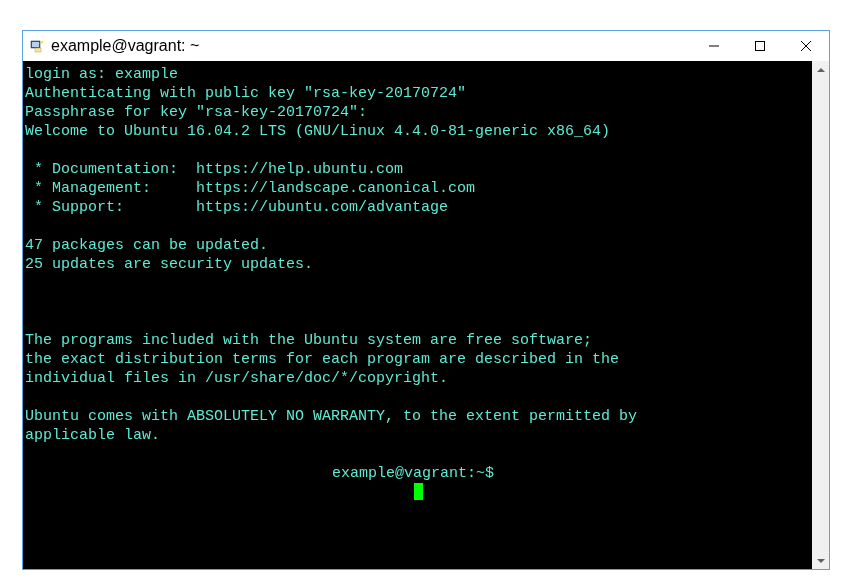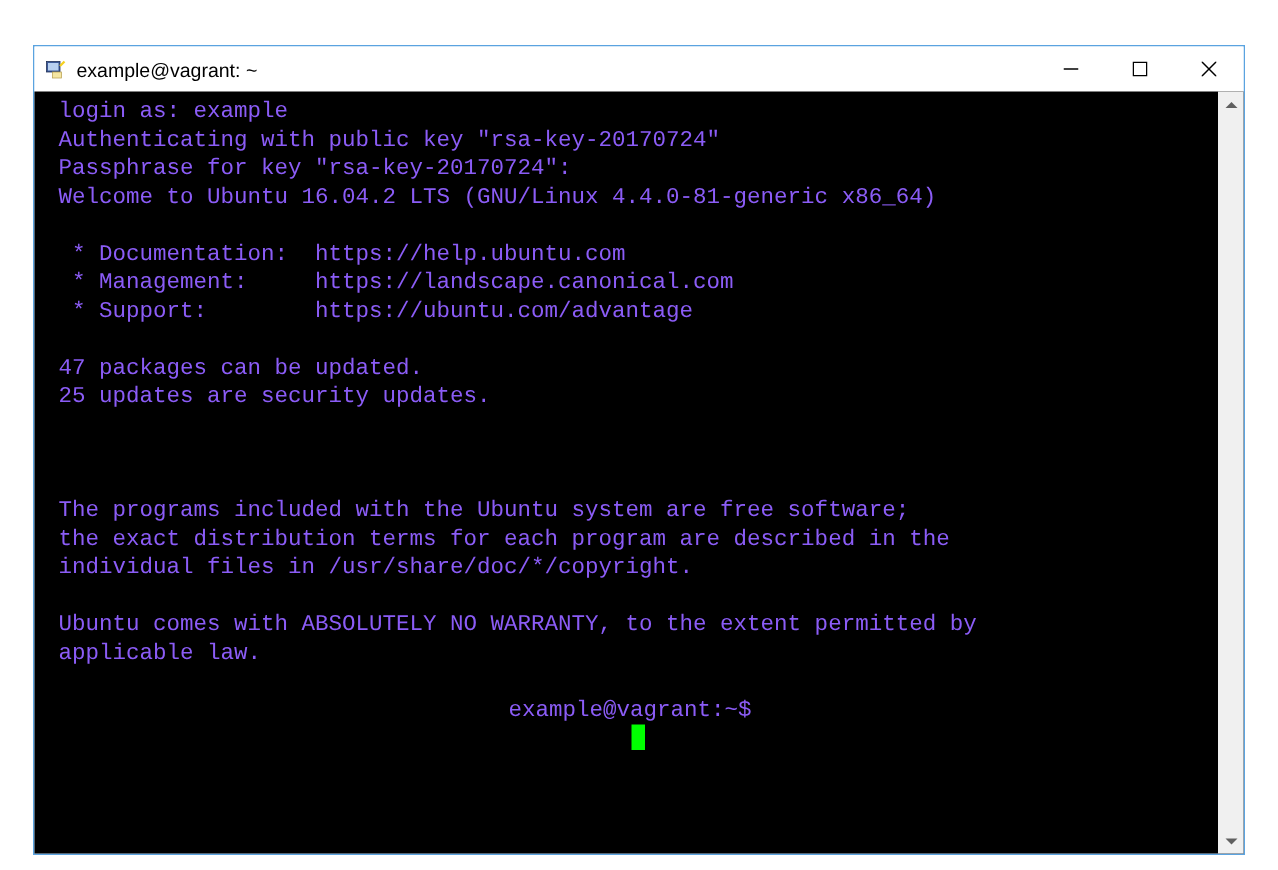--- a/index.html
+++ b/index.html
@@ -32,21 +32,21 @@
   }
   .titlebar .app-icon {
     width: 16px;
     height: 16px;
     margin-right: 6px;
     display: flex;
     align-items: center;
     justify-content: center;
   }
   .titlebar .title-text {
-    font-size: 13px;
+    font-size: 16px;
     color: #000;
     flex: 0 0 auto;
   }
   .titlebar .spacer { flex: 1 1 auto; }
   .win-controls {
     display: flex;
     height: 100%;
   }
   .win-btn {
     width: 46px;
@@ -59,22 +59,22 @@
   .win-btn svg { display: block; }
   .terminal-wrap {
     flex: 1 1 auto;
     background: #000;
     position: relative;
     overflow: hidden;
     display: flex;
   }
   .terminal {
     flex: 1 1 auto;
-    padding: 4px 2px 4px 16px;
-    color: #8b5cf6;
+    padding: 4px 2px 4px 2px;
+    color: #5eead4;
     font-family: "Consolas", "Courier New", monospace;
     font-size: 15px;
     line-height: 19px;
     white-space: pre;
     overflow: hidden;
   }
   .term-line { white-space: pre; }
   .prompt-line { white-space: pre; display: flex; align-items: center; flex-direction: column; }
   .cursor {
     display: inline-block;

